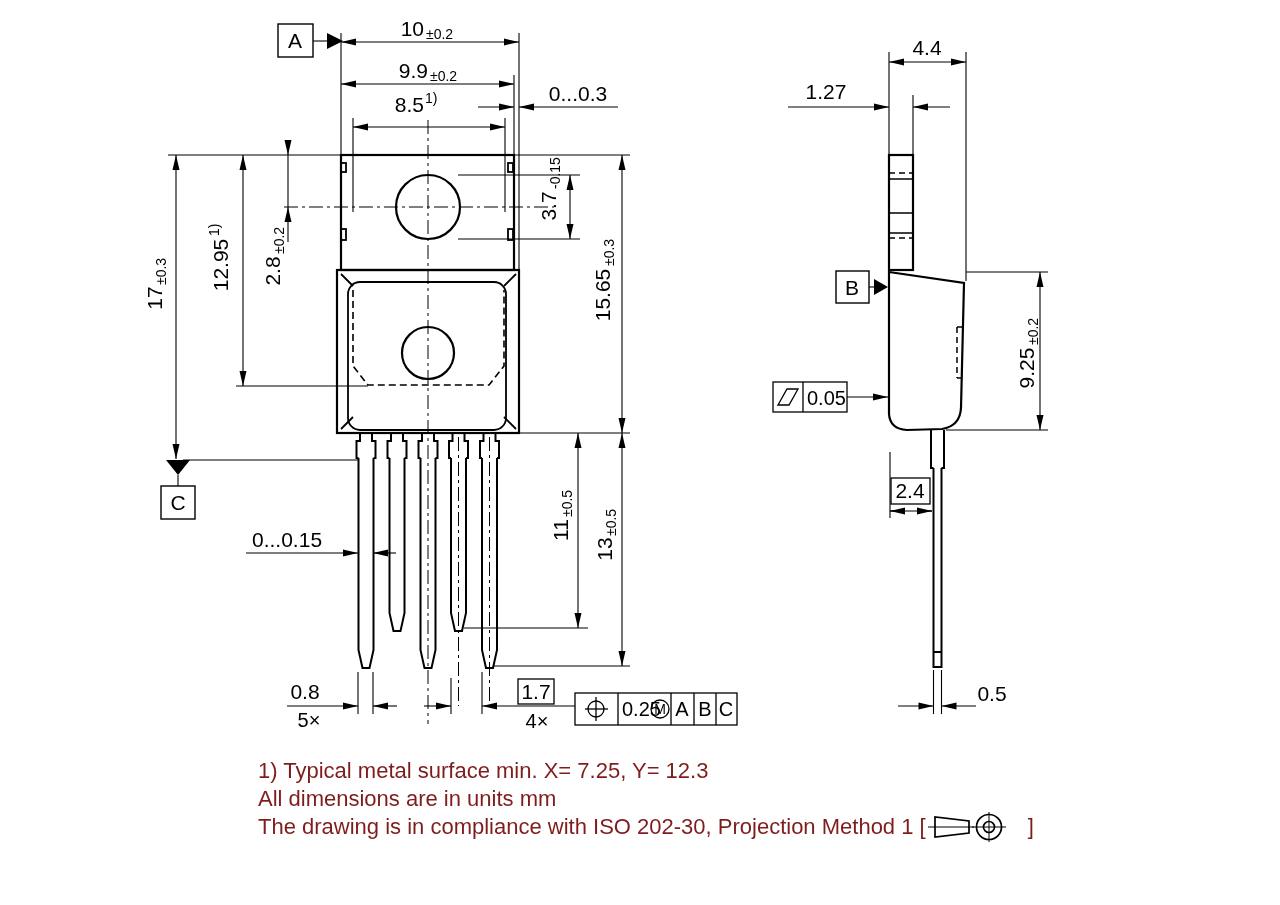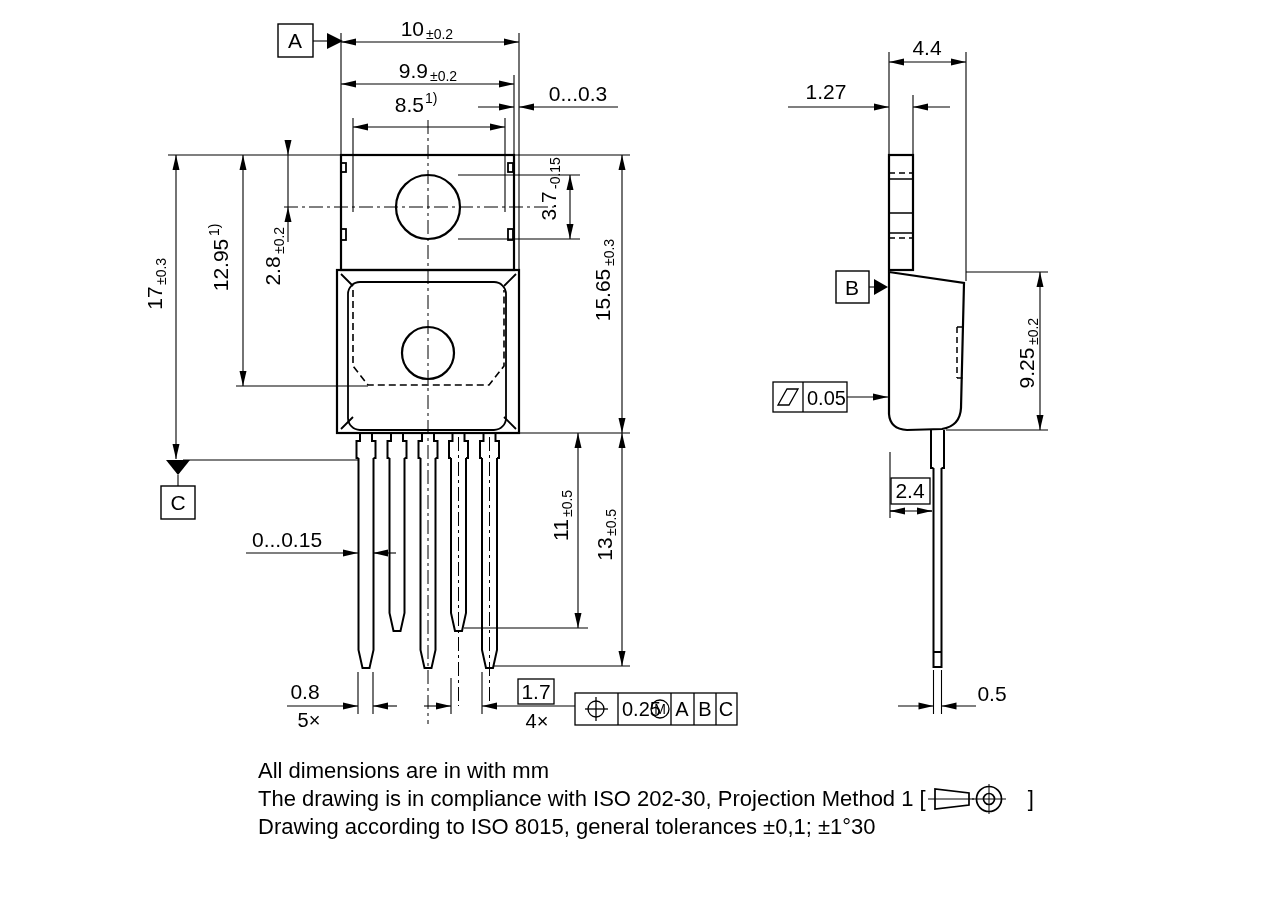--- a/index.html
+++ b/index.html
@@ -1,17 +1,17 @@
 <!DOCTYPE html>
 <html><head>
 <meta charset="utf-8">
 <style>
   html,body{margin:0;padding:0;background:#fff;}
   #stage{position:relative;width:1280px;height:905px;background:#fff;overflow:hidden;
-         font-family:"Liberation Sans",sans-serif;color:#000000;}
+         font-family:"Liberation Sans",sans-serif;color:#7f1d1d;}
   svg text{font-family:"Liberation Sans",sans-serif;fill:#000;}
   .dv{font-size:21px;}
   .tol{font-size:14px;}
   .sup{font-size:14px;}
   .sm{font-size:20px;}
   .dt{font-size:21px;}
   #notes{position:absolute;left:258px;top:757px;font-size:22px;line-height:28px;white-space:nowrap;}
   #notes .nline{height:28px;display:flex;align-items:center;}
   #notes svg{margin:0 1px;}
 </style>
@@ -260,32 +260,32 @@
       <rect x="836" y="271" width="33" height="32" fill="none" stroke="#000" stroke-width="1.4"></rect>
       <text class="dt" x="852" y="295" text-anchor="middle">B</text>
       <line x1="869" y1="287" x2="874" y2="287" stroke="#000" stroke-width="1.1"></line>
       <polygon points="874,279 874,295 888,287" fill="#000"></polygon>
     </g>
   </g>
 </svg>
 
 
 <div id="notes">
-  <div class="nline">All dimensions are in with mm</div>
+  <div class="nline">1) Typical metal surface min. X= 7.25, Y= 12.3</div>
+  <div class="nline">All dimensions are in units mm</div>
   <div class="nline">
     <span>The drawing is in compliance with ISO 202-30, Projection Method 1 [</span>
     <svg width="100" height="30" viewBox="0 0 100 30">
       <g fill="none" stroke="#000" stroke-width="1.7">
         <path d="M8,5 L8,25 L42,21 L42,9 Z"></path>
         <circle cx="62" cy="15" r="12.5"></circle>
         <circle cx="62" cy="15" r="5.5"></circle>
       </g>
       <g stroke="#000" stroke-width="1">
         <line x1="1" y1="15" x2="47" y2="15"></line>
         <line x1="45" y1="15" x2="79" y2="15"></line>
         <line x1="62" y1="0" x2="62" y2="30"></line>
       </g>
     </svg>
     <span>]</span>
   </div>
-  <div class="nline">Drawing according to ISO 8015, general tolerances ±0,1; ±1°30</div>
 </div>
 </div>
 
 </body></html>

